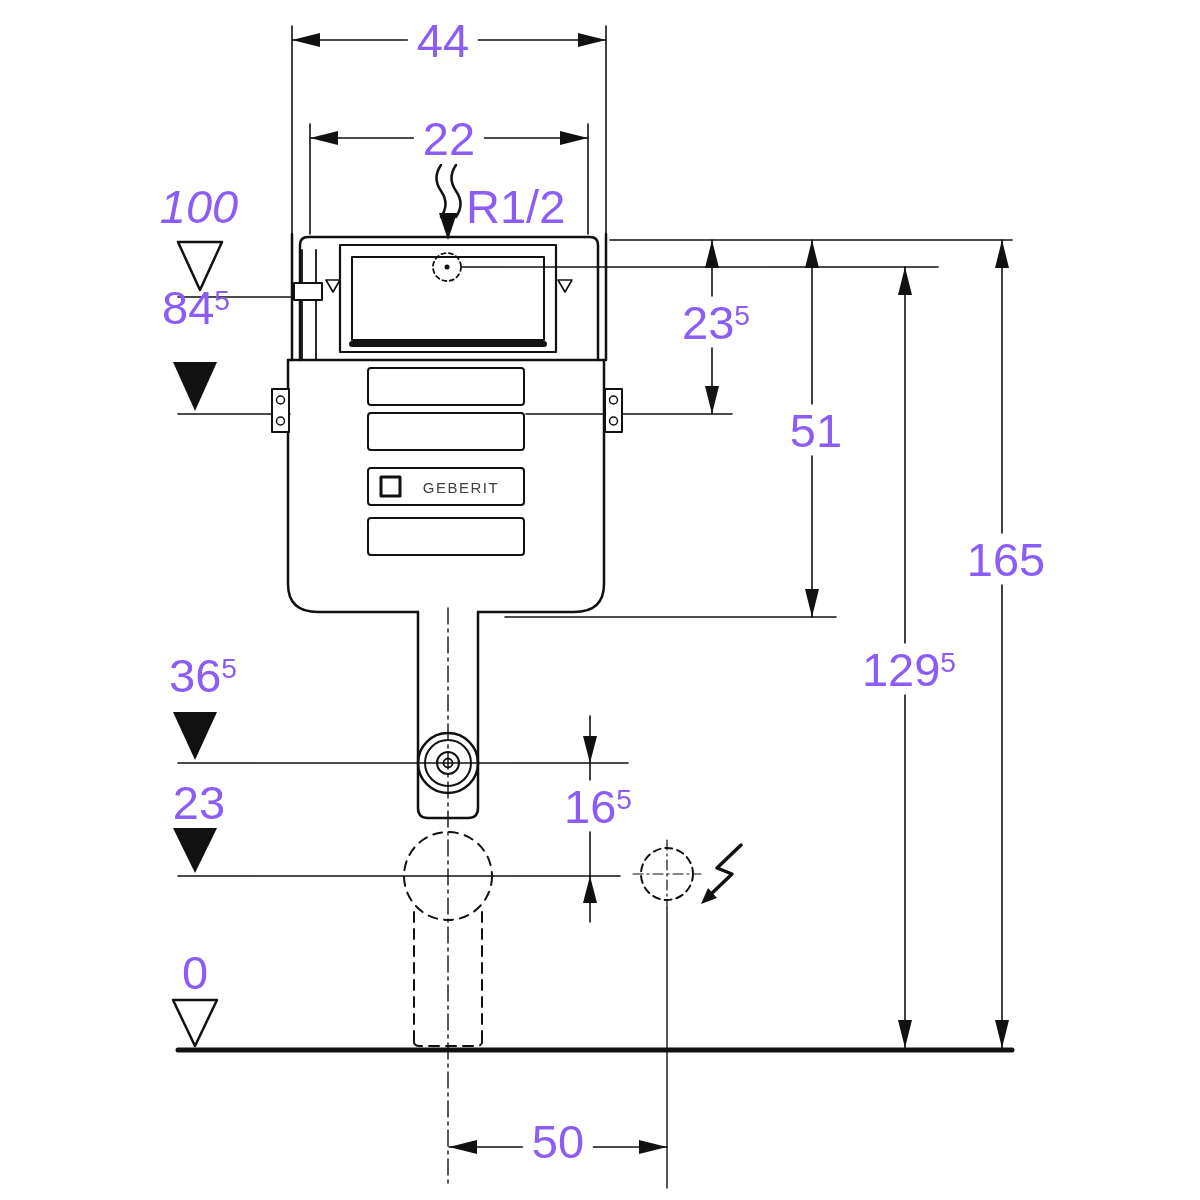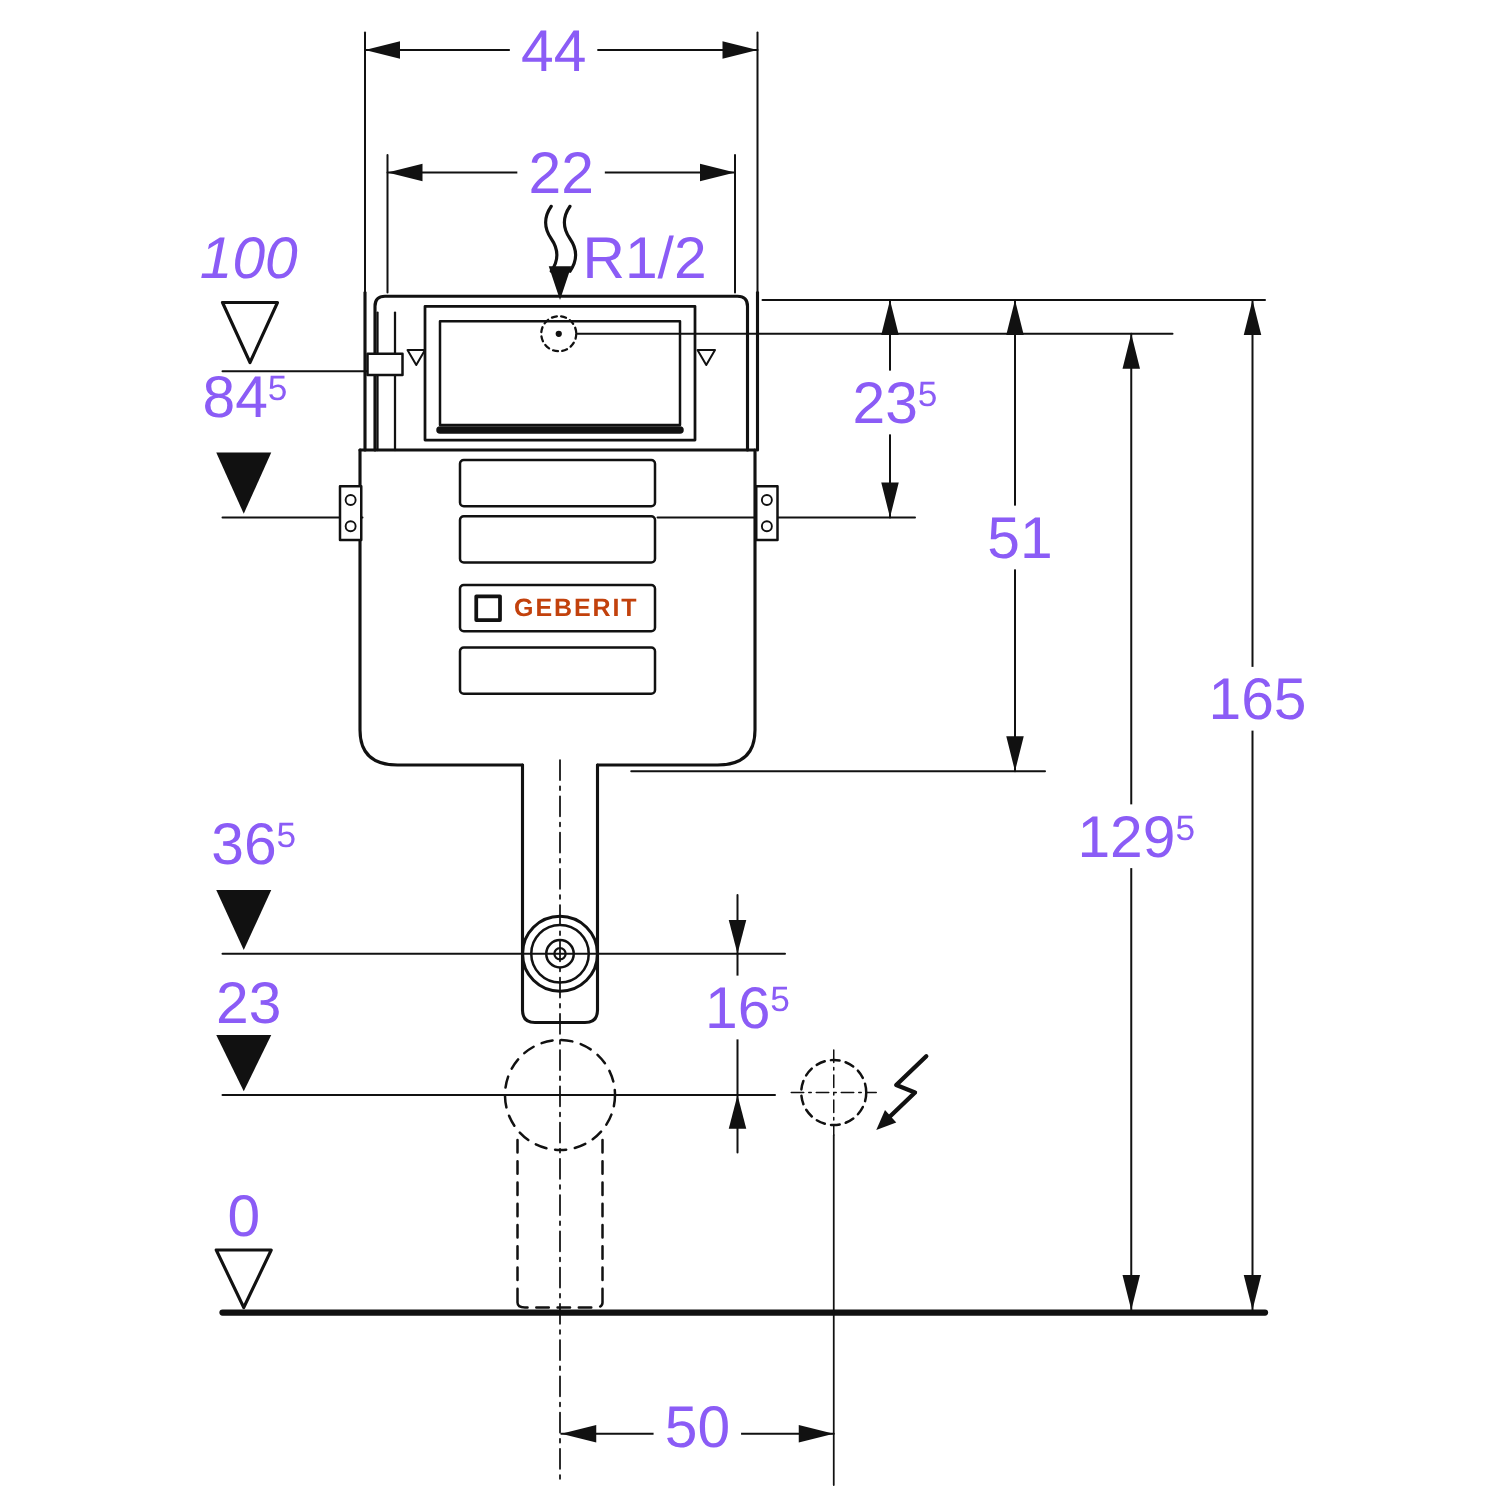--- a/index.html
+++ b/index.html
@@ -11,21 +11,21 @@
   .lbl {
     position:absolute; transform:translate(-50%,-50%);
     font-size:47px; line-height:1; white-space:nowrap; color:#8b5cf6;
     background:#fff; padding:2px 9px;
   }
   .lbl.nobg { background:transparent; padding:0; }
   .lbl.leftalign { transform:translate(0,-50%); }
   .lbl sup { font-size:0.60em; vertical-align:0.48em; line-height:0; }
   .brand {
     position:absolute; transform:translate(-50%,-50%);
-    font-size:20px; font-weight:bold; letter-spacing:1.5px; color:#c2410c;
+    font-size:15px; font-weight:normal; letter-spacing:1.5px; color:#404040;
     line-height:1; white-space:nowrap;
   }
 </style>
 </head>
 <body>
 
 <div class="canvas">
 
   <svg width="1200" height="1200" viewBox="0 0 1200 1200">
     <g stroke="#111" fill="none" stroke-width="2.5" stroke-linecap="round" stroke-linejoin="round">
@@ -187,21 +187,21 @@
 
   <div class="lbl" style="left:443px; top:40px;">
     <span>44</span>
   </div>
   <div class="lbl" style="left:449px; top:138px;">
     <span>22</span>
   </div>
   <div class="lbl nobg" style="left:199px; top:206px;font-style:italic;">
     <span>100</span>
   </div>
-  <div class="lbl nobg" style="left:196px; top:317px;">
+  <div class="lbl nobg" style="left:196px; top:307px;">
     <span>84</span><sup>5</sup>
   </div>
   <div class="lbl nobg leftalign" style="left:466px; top:206px;">
     <span>R1/2</span>
   </div>
   <div class="lbl" style="left:716px; top:322px;">
     <span>23</span><sup>5</sup>
   </div>
   <div class="lbl" style="left:816px; top:430px;">
     <span>51</span>

